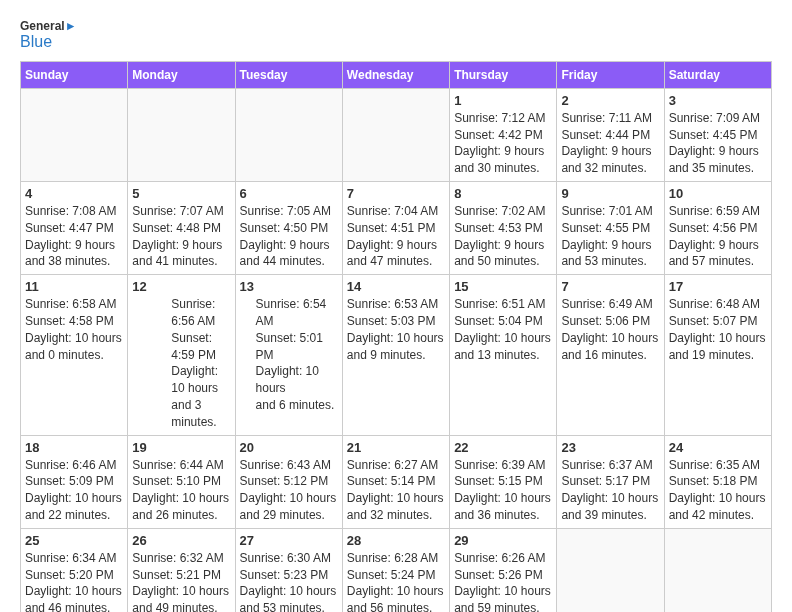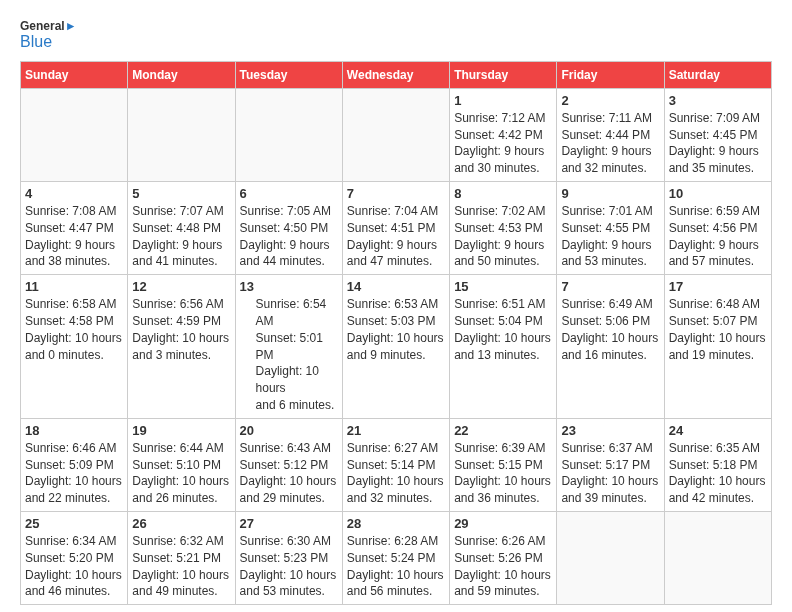--- a/index.html
+++ b/index.html
@@ -30,21 +30,21 @@
     .subtitle {
       font-size: 14px;
       color: #555;
     }
     table {
       width: 100%;
       border-collapse: collapse;
       table-layout: fixed;
     }
     thead tr th {
-      background-color: #ef4444;
+      background-color: #8b5cf6;
       color: #fff;
       font-size: 12px;
       font-weight: bold;
       padding: 6px 4px;
       text-align: left;
       border: 1px solid #ccc;
     }
     tbody tr td {
       border: 1px solid #ccc;
       vertical-align: top;
@@ -180,21 +180,21 @@
       <tr>
         <td>
           <span class="day-number">11</span>
           <div class="day-info" style="white-space: pre-line;">Sunrise: 6:58 AM
 Sunset: 4:58 PM
 Daylight: 10 hours
 and 0 minutes.</div>
         </td>
         <td>
           <span class="day-number">12</span>
-          <div class="day-info" style="white-space: pre-line;">Sunrise: 6:56 AM
+          <div class="day-info" style="white-space: pre-line; margin-left: 39px;">Sunrise: 6:56 AM
 Sunset: 4:59 PM
 Daylight: 10 hours
 and 3 minutes.</div>
         </td>
         <td>
           <span class="day-number">13</span>
           <div class="day-info" style="white-space: pre-line; margin-left: 16px;">Sunrise: 6:54 AM
 Sunset: 5:01 PM
 Daylight: 10 hours
 and 6 minutes.</div>

